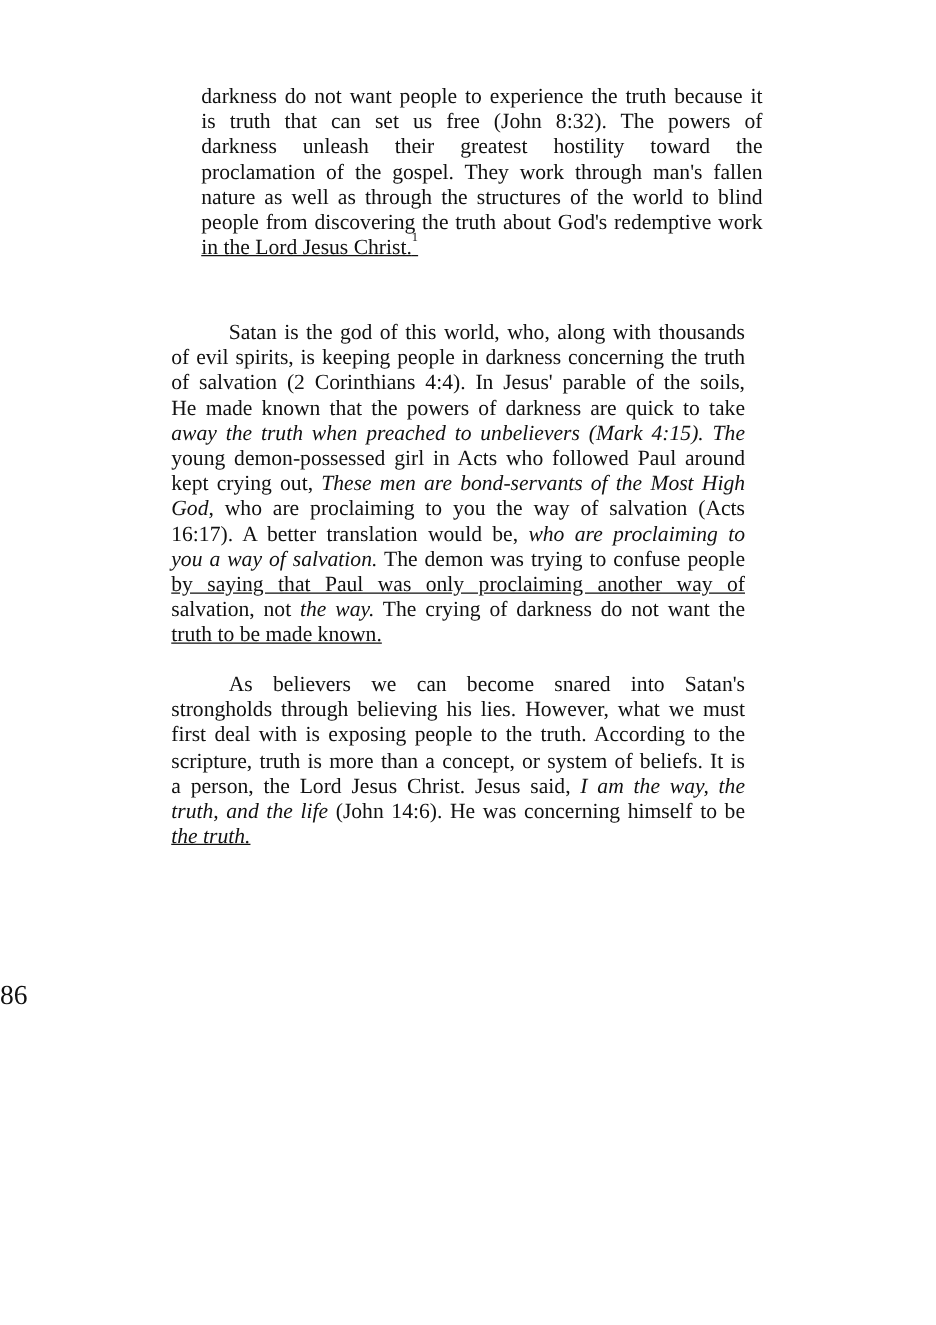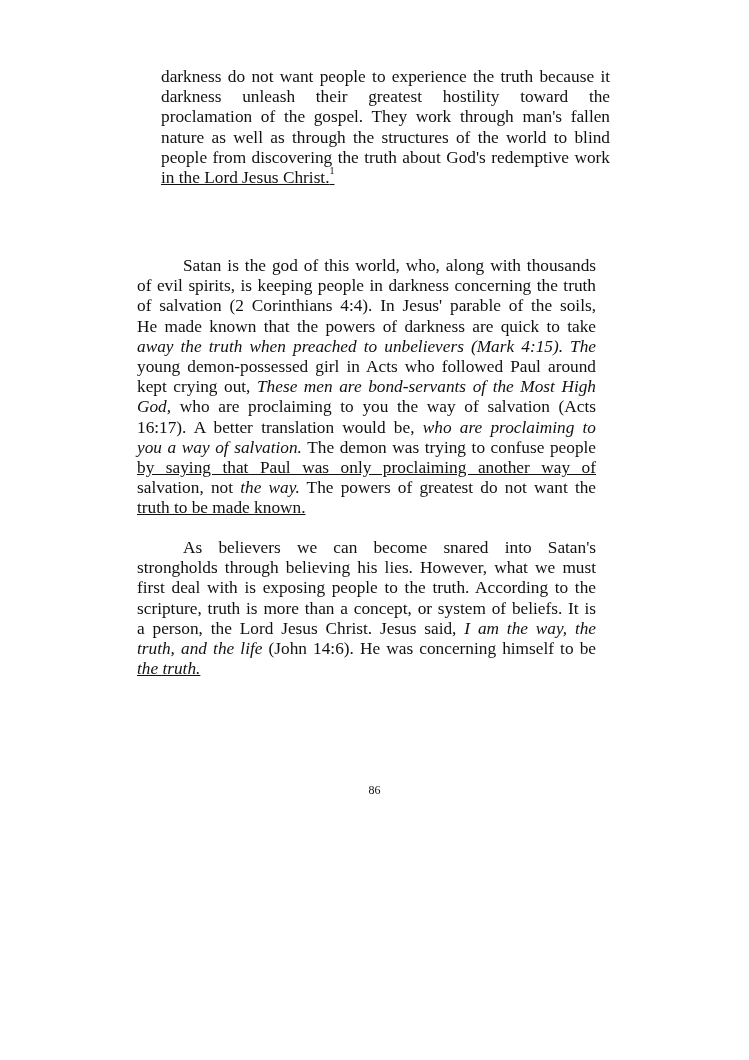--- a/index.html
+++ b/index.html
@@ -7,47 +7,48 @@
          font-family:"Liberation Serif", serif; color:#111; font-size:17.3px; }
   .block { position:absolute; }
   .line { height:20.2px; line-height:20.2px; white-space:nowrap; text-align:justify; text-align-last:justify; }
   .line.last { text-align-last:left;text-decoration:underline; }
   .quote { left:161px; top:67px; width:449px; }
   .p1 { left:137px; top:256px; width:459px; }
   .p2 { left:137px; top:538px; width:459px; }
   .indent { padding-left:46px; }
   i { font-style:italic; }
   sup { font-size:10px; vertical-align:top; line-height:10px; position:relative; top:-2px; }
-  .pagenum { position:absolute; left:0; width:749px; top:783px; text-align:center; font-size:12px; }
+  .pagenum { position:absolute; left:0; width:749px; top:783px; font-size:22px; }
 </style>
 </head>
 <body>
 
 <div class="block quote">
   <div class="line" style="white-space: normal;">darkness do not want people to experience the truth because it</div>
+  <div class="line" style="white-space: normal;">is truth that can set us free (John 8:32).  The powers of</div>
   <div class="line" style="white-space: normal;">darkness unleash their greatest hostility toward the</div>
   <div class="line" style="white-space: normal;">proclamation of the gospel.  They work through man's fallen</div>
   <div class="line" style="white-space: normal;">nature as well as through the structures of the world to blind</div>
   <div class="line" style="white-space: normal;">people from discovering the truth about God's redemptive work</div>
   <div class="line last"><span>in the Lord Jesus Christ.</span><sup>1</sup></div>
 </div>
 
 <div class="block p1">
   <div class="line indent" style="white-space: normal;">Satan is the god of this world, who, along with thousands</div>
   <div class="line" style="white-space: normal;">of evil spirits, is keeping people in darkness concerning the truth</div>
   <div class="line" style="white-space: normal;">of salvation (2 Corinthians 4:4).  In Jesus' parable of the soils,</div>
   <div class="line" style="white-space: normal;">He made known that the powers of darkness are quick to take</div>
   <div class="line" style="white-space: normal; font-style: italic;">away the truth when preached to unbelievers (Mark 4:15).  The</div>
   <div class="line" style="white-space: normal;">young demon-possessed girl in Acts who followed Paul around</div>
   <div class="line" style="white-space: normal;"><span>kept crying out, </span><i>These men are bond-servants of the Most High</i></div>
   <div class="line" style="white-space: normal;"><i>God,</i><span> who are proclaiming to you the way of salvation (Acts</span></div>
   <div class="line" style="white-space: normal;"><span>16:17).  A better translation would be, </span><i>who are proclaiming to</i></div>
   <div class="line" style="white-space: normal;"><i>you a way of salvation.</i><span>  The demon was trying to confuse people</span></div>
   <div class="line" style="white-space: normal; text-decoration: underline;">by saying that Paul was only proclaiming another way of</div>
-  <div class="line" style="white-space: normal;"><span>salvation, not </span><i>the way.</i><span>  The powers of greatest do not want the</span></div>
+  <div class="line" style="white-space: normal;"><span>salvation, not </span><i>the way.</i><span>  The crying of darkness do not want the</span></div>
   <div class="line last">truth to be made known.</div>
 </div>
 
 <div class="block p2">
   <div class="line indent" style="white-space: normal;">As believers we can become snared into Satan's</div>
   <div class="line" style="white-space: normal;">strongholds through believing his lies.  However, what we must</div>
   <div class="line" style="white-space: normal;">first deal with is exposing people to the truth.  According to the</div>
   <div class="line" style="white-space: normal;">scripture, truth is more than a concept, or system of beliefs.  It is</div>
   <div class="line" style="white-space: normal;"><span>a person, the Lord Jesus Christ.  Jesus said, </span><i>I am the way, the</i></div>
   <div class="line" style="white-space: normal;"><i>truth, and the life</i><span> (John 14:6).  He was concerning himself to be</span></div>

